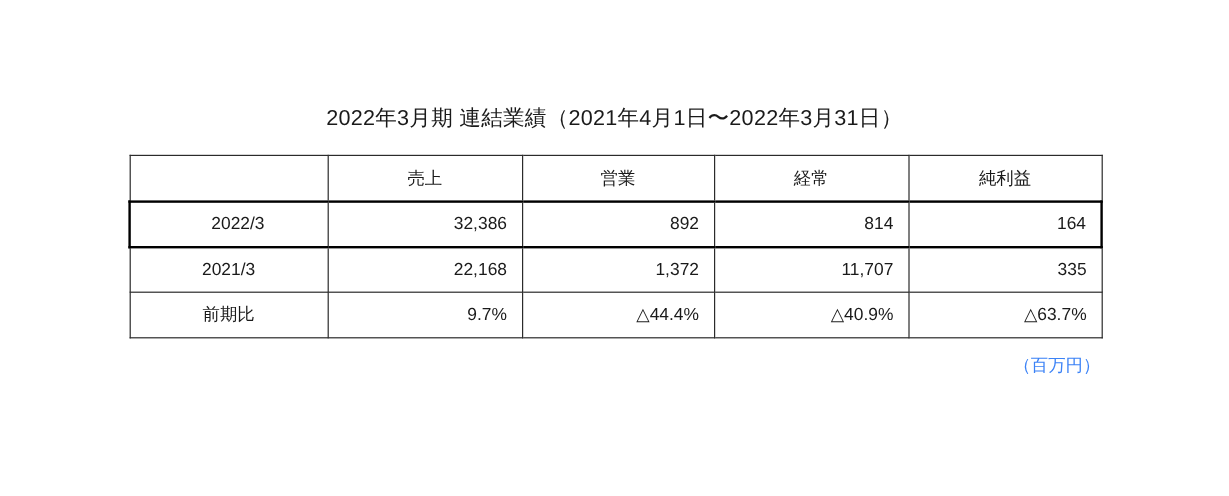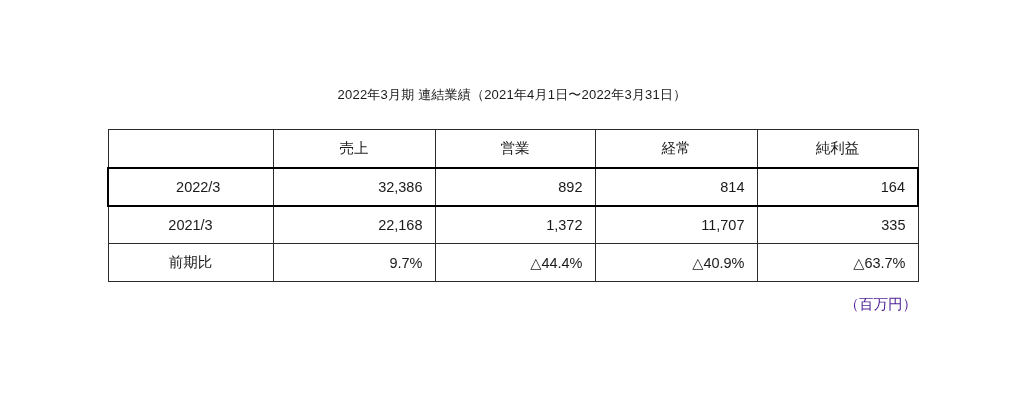--- a/index.html
+++ b/index.html
@@ -21,21 +21,21 @@
     top: 0;
     width: 1024px;
     height: 413px;
   }
   .title {
     position: absolute;
     left: 0;
     top: 86px;
     width: 1024px;
     text-align: center;
-    font-size: 13px;
+    font-size: 18px;
     letter-spacing: 0.2px;
     color: #1a1a1a;
     white-space: nowrap;
   }
   .table-wrap {
     position: absolute;
     left: 107px;
     top: 129px;
     width: 810px;
   }
@@ -81,21 +81,21 @@
   tr.highlight td:last-child {
     border-right: 2.5px solid #000000;
   }
   .unit-note {
     position: absolute;
     left: 107px;
     top: 295px;
     width: 810px;
     text-align: right;
     font-size: 14.5px;
-    color: #4c1d95;
+    color: #3b82f6;
   }
 </style>
 </head>
 <body>
 
 <div class="page">
 
   <div class="title">2022年3月期 連結業績（2021年4月1日〜2022年3月31日）</div>
 
   <div class="table-wrap">

